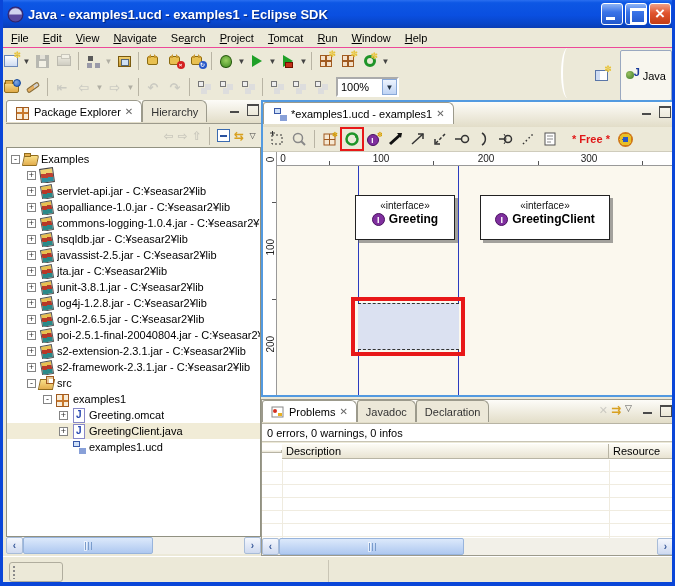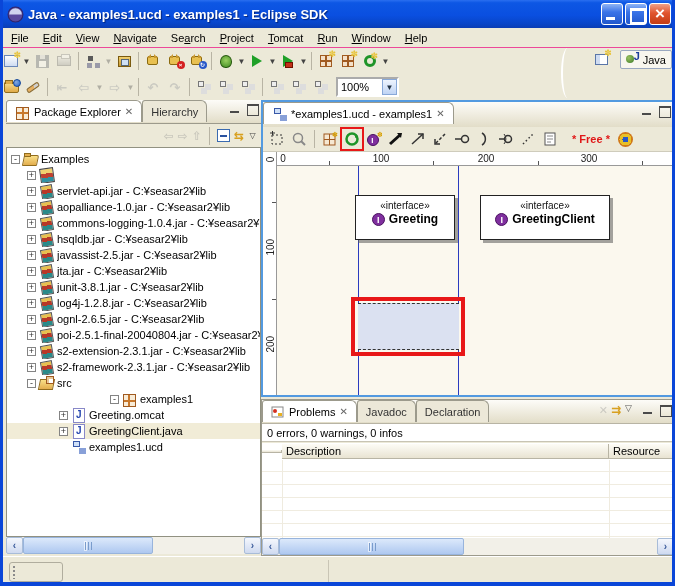--- a/index.html
+++ b/index.html
@@ -68,21 +68,21 @@
   .i-globe { position:absolute; right:-3px; top:-4px; width:8px; height:8px; border-radius:50%; background:radial-gradient(circle at 35% 35%,#8ad,#26c); border:1px solid #149; }
   .i-brush { width:14px; height:5px; background:linear-gradient(90deg,#e8b060 60%,#d0d0d0 60%); border:1px solid #8a6a30; transform:rotate(-35deg); border-radius:2px; }
   .i-arrow { font-size:13px; color:#7a93c4; font-weight:bold; }
   .i-lay { width:13px; height:13px; position:relative; }
   .i-lay::before { content:""; position:absolute; left:0; top:0; width:4px; height:4px; border:1px solid #777; background:#eee; box-shadow:7px 3px 0 #ddd, 3px 7px 0 #ddd; }
   .zoombox { display:flex; align-items:center; margin-left:4px; border:2px inset #fff; background:#fff; height:20px; }
   .zoombox input { width:44px; height:16px; border:none; font-size:11px; font-family:inherit; padding-left:3px; }
   .zoombox .dd { width:15px; height:16px; background:linear-gradient(180deg,#eef4fe,#c0d4f4); border:1px solid #88a8d8; font-size:8px; display:flex; align-items:center; justify-content:center; color:#234; }
   #persp { position:absolute; right:3px; top:2px; display:flex; align-items:center; gap:6px; }
   #persp .curve { position:absolute; left:-28px; top:-2px; width:26px; height:50px; border-left:2px solid #fff; border-radius:50% 0 0 50%/100% 0 0 100%; }
-  .pbtn { display:flex; align-items:flex-end; gap:3px; padding:2px 5px; border:1px solid transparent; }
+  .pbtn { display:flex; align-items:flex-end; gap:3px; padding:18px 5px; border:1px solid transparent; }
   .pbtn.pressed { background:#f8f6ee; border:1px solid #9aa8c0; border-radius:2px; }
   .i-openpersp { width:13px; height:11px; border:1px solid #5a76a8; background:linear-gradient(90deg,#cfdcf2 4px,#fff 4px); position:relative; }
   .i-javapersp { width:14px; height:13px; position:relative; }
   .i-javapersp::before { content:""; position:absolute; left:0; top:2px; width:8px; height:8px; border-radius:50%; background:radial-gradient(circle at 35% 35%,#9ac060,#3a7a28); }
   .i-javapersp::after { content:"J"; position:absolute; right:0; top:-3px; color:#1c3c9c; font-weight:bold; font-size:11px; }
 
   
   .panel { position:absolute; background:#ece9d8; border:1px solid #9c9a8c; }
   .tabstrip { position:relative; height:24px; background:linear-gradient(180deg,#fdfcf8,#e2ddc8); display:flex; }
   .tab { display:flex; align-items:center; gap:4px; height:22px; padding:0 8px; border:1px solid #9c9a8c; border-bottom:none; border-radius:3px 6px 0 0; background:#ece8d8; color:#333; white-space:nowrap; }
@@ -97,21 +97,21 @@
   
   #pkgx { left:3px; top:100px; width:255px; height:456px; border:none; background:#ece9d8; }
   #pkgx .tabstrip { border-bottom:1px solid #9c9a8c; }
   #pkgx-toolbar { height:23px; display:flex; align-items:center; justify-content:flex-end; gap:4px; padding-right:4px; }
   .i-navarr { font-size:12px; color:#8a8a8a; font-weight:bold; }
   .i-collapse { width:13px; height:13px; border:1px solid #3a6ab0; background:#fff; position:relative; }
   .i-collapse::after { content:""; position:absolute; left:2px; top:5px; width:7px; height:2px; background:#2a52a0; }
   .i-link { color:#d8a020; font-size:12px; font-weight:bold; }
   #tree { position:absolute; left:0; top:47px; width:255px; height:390px; background:#fff; border:1px solid #919181; overflow:hidden; padding-top:3px; }
   .trow { height:16px; display:flex; align-items:center; gap:3px; white-space:nowrap; overflow:hidden; padding-left:4px; }
-  .trow.l1 { padding-left:20px; } .trow.l2 { padding-left:36px;justify-content:center; } .trow.l3 { padding-left:52px; }
+  .trow.l1 { padding-left:20px; } .trow.l2 { padding-left:36px; } .trow.l3 { padding-left:52px; }
   .trow.sel { background:#f1ecd7; }
   .exp { width:9px; height:9px; min-width:9px; border:1px solid #848484; background:#fff; font-size:9px; line-height:7px; text-align:center; color:#333; }
   .exp.p::before { content:"+"; } .exp.m::before { content:"-"; }
   .noexp { width:9px; min-width:9px; }
   .tl { overflow:hidden; }
   .ic { width:15px; min-width:15px; height:14px; position:relative; }
   .ic.fold::before { content:""; position:absolute; left:0; top:3px; width:13px; height:9px; background:linear-gradient(180deg,#fae088,#e3ae4e); border:1px solid #916c1d; border-radius:1px 2px 1px 1px; transform:skewX(-12deg); }
   .ic.fold::after { content:""; position:absolute; left:1px; top:1px; width:5px; height:2px; background:#e3ae4e; border:1px solid #916c1d; }
   .ic.src::before { content:""; position:absolute; left:0; top:3px; width:13px; height:9px; background:linear-gradient(180deg,#fae088,#e3ae4e); border:1px solid #916c1d; transform:skewX(-12deg); }
   .ic.src::after { content:""; position:absolute; right:0; top:0; width:6px; height:6px; background:#fff; border:1px solid #a05a20; box-shadow:inset 2px 0 0 #e8c898, inset 0 2px 0 #e8c898; }

